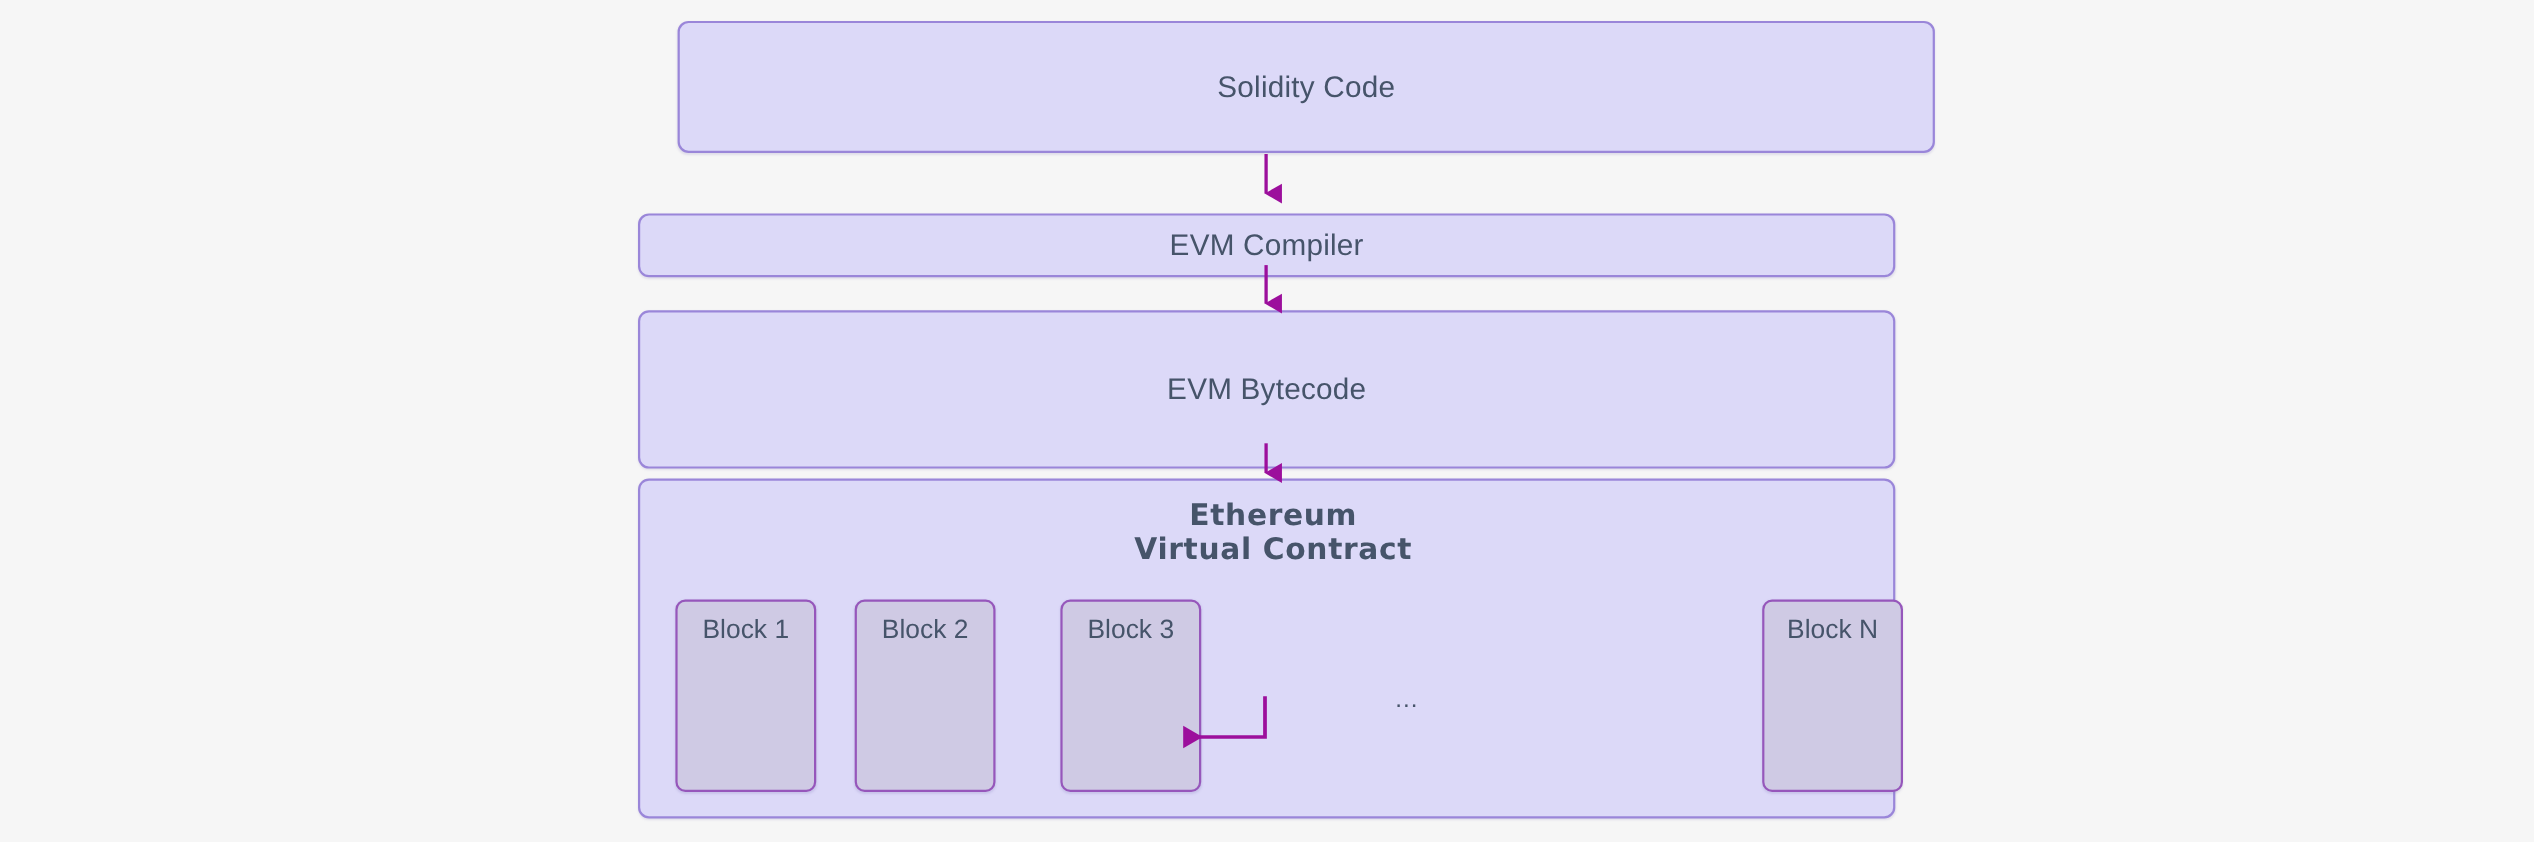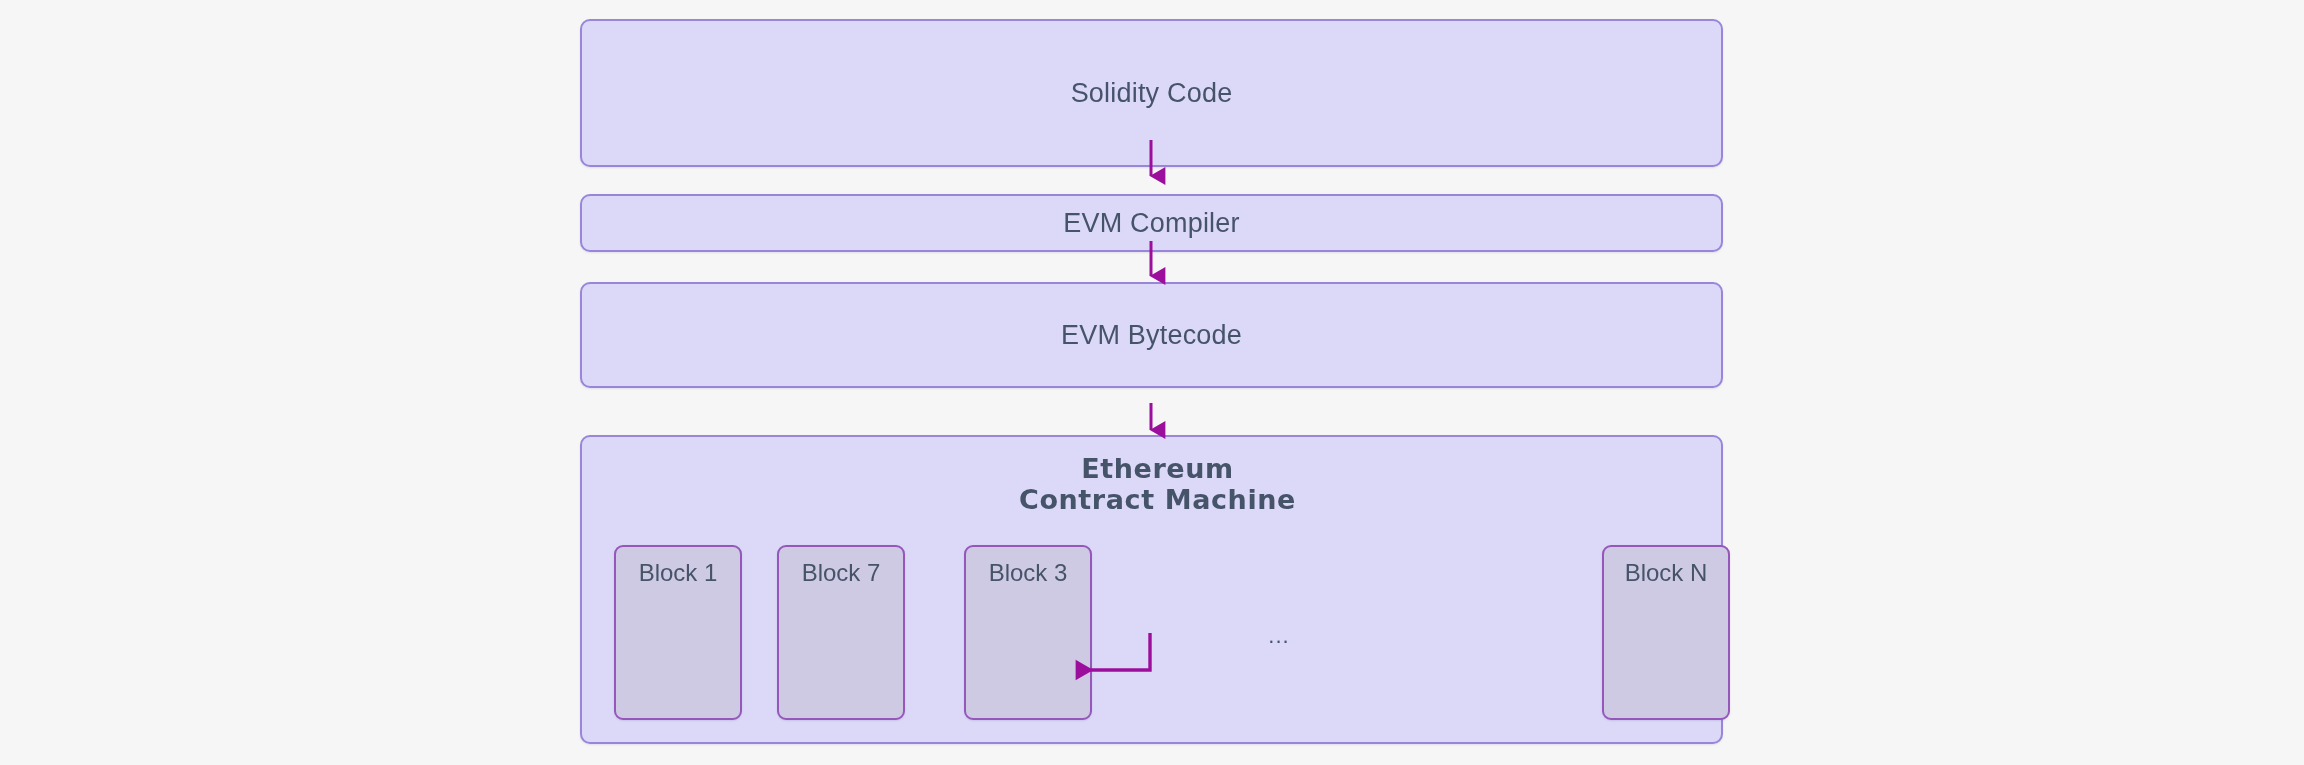--- a/index.html
+++ b/index.html
@@ -34,23 +34,23 @@
     justify-content: center;
     box-shadow: 0 1px 2px rgba(120,110,180,0.18);
   }
   .stage-label {
     font-size: 27px;
     color: #46546a;
     letter-spacing: 0.2px;
     font-family: "Liberation Sans", sans-serif;
   }
 
-  #box-solidity  { top: 19px;  height: 148px; }
+  #box-solidity  { top: 19px;  height: 120px; margin-left: 36px; }
   #box-compiler  { top: 182px; height: 58px; margin-top: 12px;  }
-  #box-bytecode  { top: 282px; height: 106px; }
+  #box-bytecode  { top: 282px; height: 144px; }
 
   
   #box-evm {
     position: absolute;
     left: 580px;
     top: 435px;
     width: 1143px;
     height: 309px;
     box-sizing: border-box;
     background: #dcd9f8;
@@ -168,31 +168,31 @@
   </div>
 
   <div class="stage-box" id="box-bytecode">
     <div class="stage-label">EVM Bytecode</div>
   </div>
 
   <div id="box-evm">
 
     <div id="evm-title">
       <span class="tline">Ethereum</span>
-      <span class="tline">Contract Machine</span>
+      <span class="tline">Virtual Contract</span>
     </div>
 
     <div id="blocks-row">
 
       <div class="block-card" id="block-1">
         <div class="block-title">Block 1</div>
       </div>
 
       <div class="block-card" id="block-2">
-        <div class="block-title">Block 7</div>
+        <div class="block-title">Block 2</div>
       </div>
 
       <div class="block-card" id="block-3">
         <div class="block-title">Block 3</div>
       </div>
 
       <div id="ellipsis">...</div>
 
       <div class="block-card" id="block-n">
         <div class="block-title">Block N</div>

